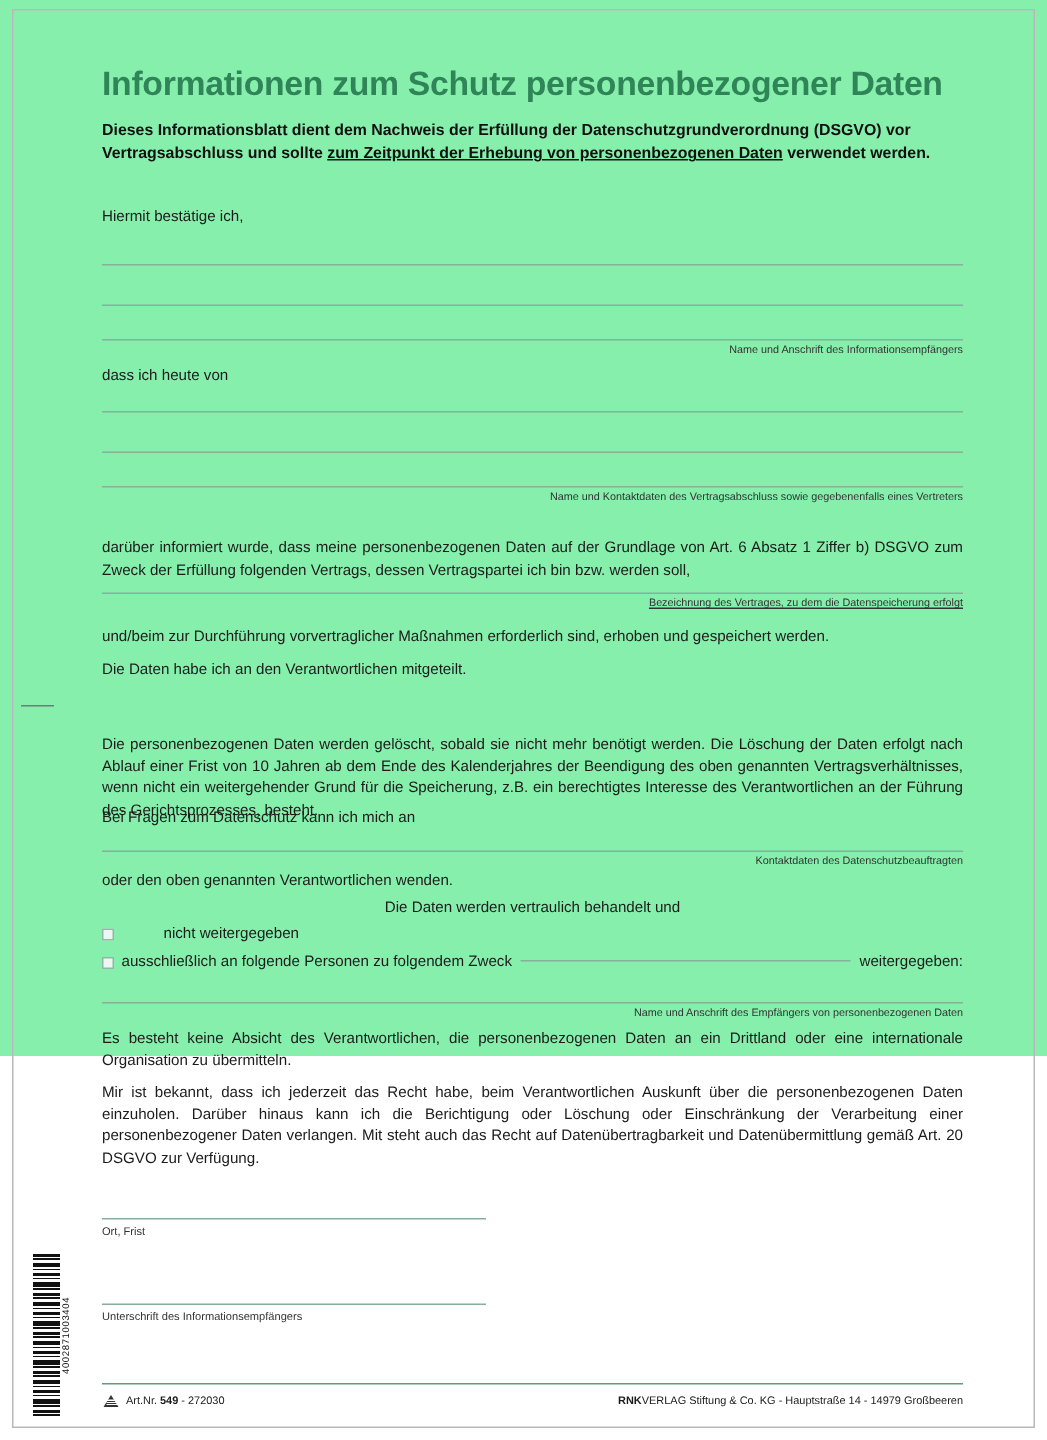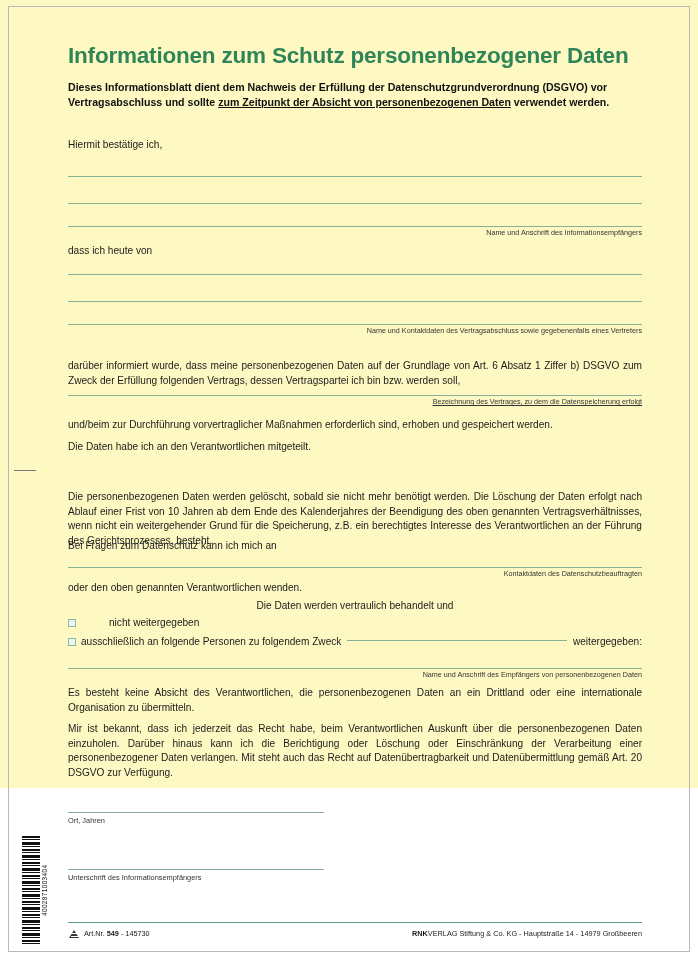--- a/index.html
+++ b/index.html
@@ -13,22 +13,22 @@
     font-family: "Liberation Sans", sans-serif;
     color: #1a1a1a;
     position: relative;
     overflow: hidden;
   }
 
   .page {
     position: absolute;
     left: 0; top: 0;
     width: 698px;
-    height: 788px;
-    background: #fef9c3;
+    height: 704px;
+    background: #86efac;
     box-sizing: border-box;
   }
   
   .page-frame {
     position: absolute;
     left: 8px; top: 6px;
     width: 682px;
     height: 946px;
     border: 1px solid #b9b9b9;
     box-sizing: border-box;
@@ -240,21 +240,21 @@
 </style>
 </head>
 <body>
 
 <div class="page">
   <div class="page-frame"></div>
 
   <div class="doc-title">Informationen zum Schutz personenbezogener Daten</div>
 
   <div class="intro">
-    <span>Dieses Informationsblatt dient dem Nachweis der Erfüllung der Datenschutzgrundverordnung (DSGVO) vor Vertragsabschluss und sollte </span><span class="u">zum Zeitpunkt der Absicht von personenbezogenen Daten</span><span> verwendet werden.</span>
+    <span>Dieses Informationsblatt dient dem Nachweis der Erfüllung der Datenschutzgrundverordnung (DSGVO) vor Vertragsabschluss und sollte </span><span class="u">zum Zeitpunkt der Erhebung von personenbezogenen Daten</span><span> verwendet werden.</span>
   </div>
 
   <div class="lbl" style="top:139px;">Hiermit bestätige ich,</div>
 
   <div class="rule" style="left:68px; top:176px; width:574px;"></div>
   <div class="rule" style="left:68px; top:203px; width:574px;"></div>
   <div class="rule" style="left:68px; top:226px; width:574px;"></div>
   <div class="caption" style="left:68px; top:228px; width:574px;">Name und Anschrift des Informationsempfängers</div>
 
   <div class="lbl" style="top:245px;">dass ich heute von</div>
@@ -293,35 +293,35 @@
     <span>weitergegeben:</span>
   </div>
 
   <div class="rule" style="left:68px; top:668px; width:574px;"></div>
   <div class="caption" style="left:68px; top:670px; width:574px;">Name und Anschrift des Empfängers von personenbezogenen Daten</div>
 
   <div class="para" style="top:686px;">Es besteht keine Absicht des Verantwortlichen, die personenbezogenen Daten an ein Drittland oder eine internationale Organisation zu übermitteln.</div>
   <div class="para" style="top:722px;">Mir ist bekannt, dass ich jederzeit das Recht habe, beim Verantwortlichen Auskunft über die personenbezogenen Daten einzuholen. Darüber hinaus kann ich die Berichtigung oder Löschung oder Einschränkung der Verarbeitung einer personenbezogener Daten verlangen. Mit steht auch das Recht auf Datenübertragbarkeit und Datenübermittlung gemäß Art. 20 DSGVO zur Verfügung.</div>
 
   <div class="rule" style="left:68px; top:812px; width:256px;"></div>
-  <div class="caption left" style="left:68px; top:816px; width:260px; text-align:left;">Ort, Jahren</div>
+  <div class="caption left" style="left:68px; top:816px; width:260px; text-align:left;">Ort, Frist</div>
 
   <div class="rule" style="left:68px; top:869px; width:256px;"></div>
   <div class="caption left" style="left:68px; top:873px; width:260px; text-align:left;">Unterschrift des Informationsempfängers</div>
 
   <div class="barcode">
     <div class="bars"></div>
     <div class="bnum">4002871003404</div>
   </div>
 
   <div class="margin-dash"></div>
 
   <div class="footer-rule"></div>
   <div class="footer-left">
     <span class="rnk-logo"></span>
     <span>Art.Nr.</span>
     <span class="art-strong">549</span>
-    <span>- 145730</span>
+    <span>- 272030</span>
   </div>
   <div class="footer-right">
     <b>RNK</b><span>VERLAG Stiftung &amp; Co. KG - Hauptstraße 14 - 14979 Großbeeren</span>
   </div>
 </div>
 
 </body></html>

